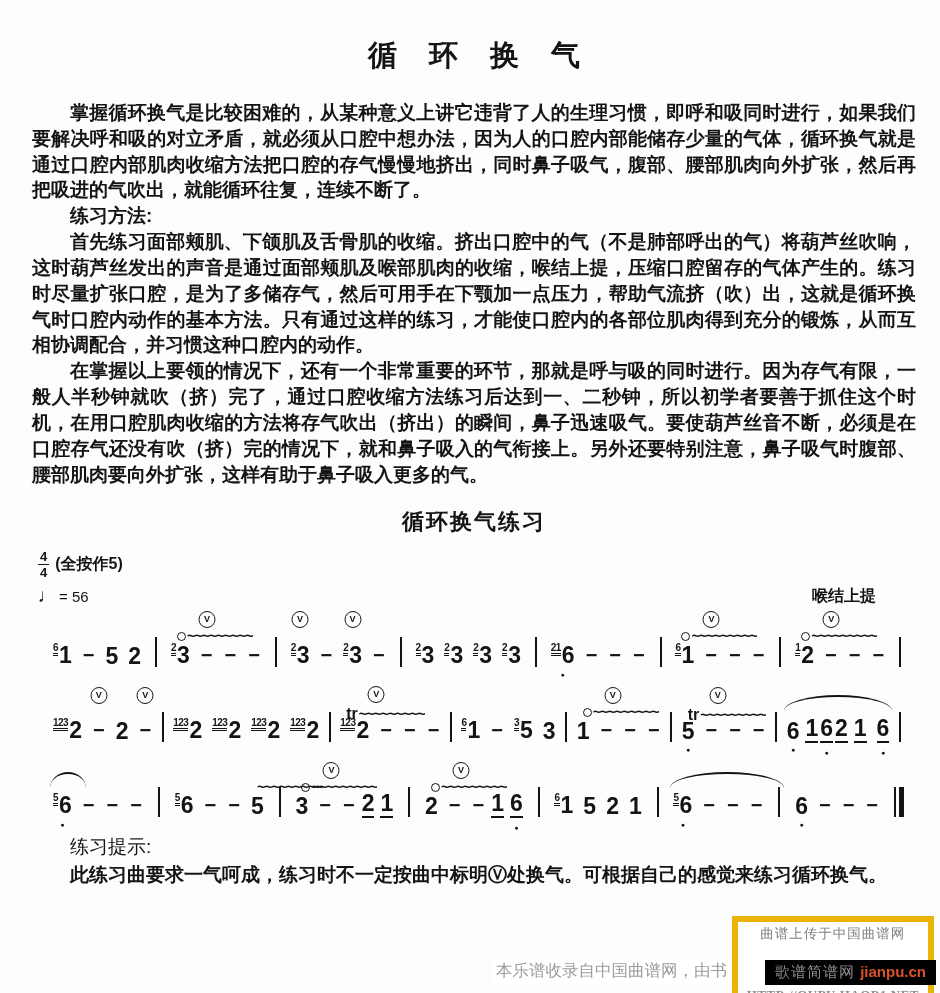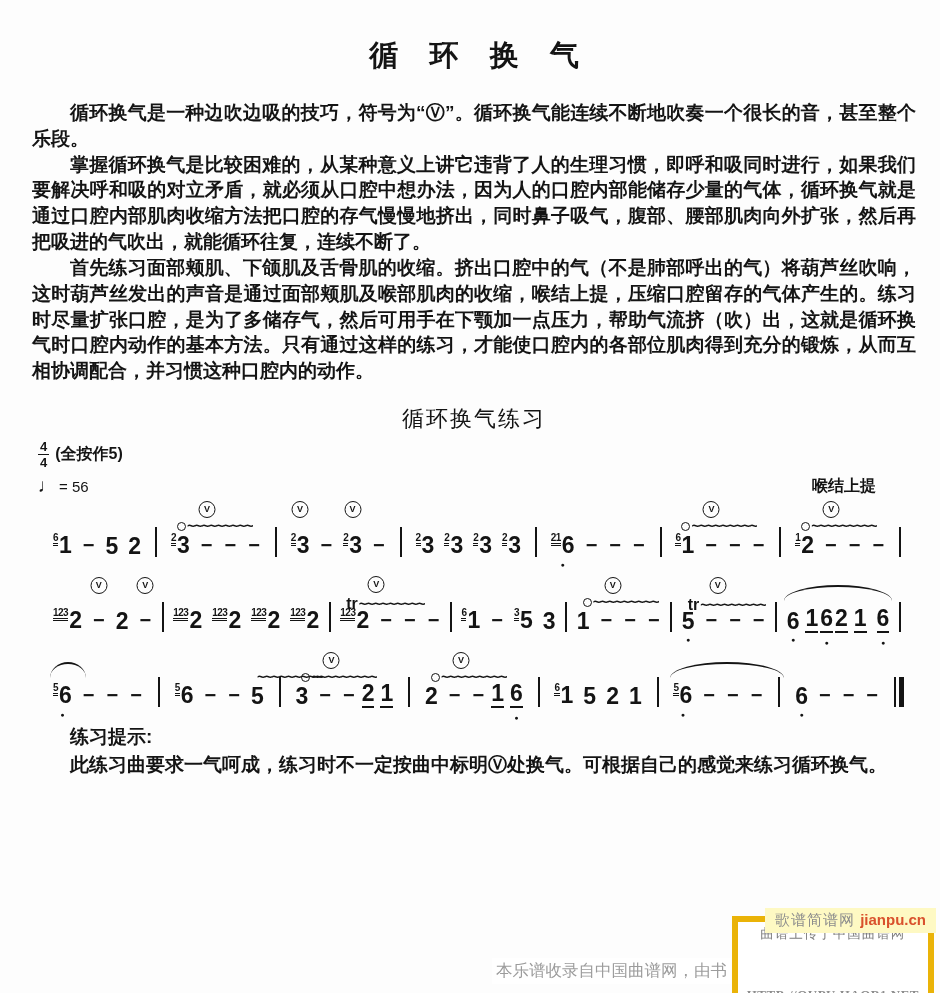--- a/index.html
+++ b/index.html
@@ -4,29 +4,29 @@
 <style>
   html,body{margin:0;padding:0;}
   body{
     width:940px;height:993px;position:relative;overflow:hidden;
     background:#fdfdfd;color:#141414;
     font-family:"Liberation Sans","DejaVu Sans",sans-serif;
   }
   .doc{padding:14px 24px 0 32px;}
   .doc-title{
     text-align:center;font-size:29px;font-weight:bold;
-    letter-spacing:12px;margin:22px 0 24px 12px;font-family:Liberation Serif, serif;
+    letter-spacing:12px;margin:22px 0 24px 12px;
   }
   .para{
     font-size:19px;line-height:1.36;font-weight:600;
     text-indent:2em;margin:0;text-align:justify;
   }
   .score-title{
-    text-align:center;font-size:22px;font-weight:400;
-    margin:20px 0 6px 0;letter-spacing:2px;
+    text-align:center;font-size:22px;font-weight:700;
+    margin:20px 0 13px 0;letter-spacing:2px;
   }
   .score-meta{display:flex;justify-content:space-between;align-items:flex-end;padding:0 40px 0 6px;}
   .meta-left{display:flex;flex-direction:column;gap:6px;}
   .timesig-row{display:flex;align-items:center;gap:6px;font-weight:800;font-size:16px;}
   .frac{display:inline-flex;flex-direction:column;align-items:center;line-height:1;font-size:13px;font-weight:800;}
   .frac .top{border-bottom:1.5px solid #141414;padding:0 2px 1px;}
   .frac .bot{padding-top:1px;}
   .tempo{font-weight:400;font-size:15px;}
   .tempo .qnote{font-size:19px;margin-right:2px;}
   .composer{font-size:16px;font-weight:700;}
@@ -62,42 +62,43 @@
     border-top-left-radius:50% 100%;border-top-right-radius:50% 100%;
   }
   .arc.sm{right:auto;width:36px;}
   .arc.wide{right:-16px;}
   .bar{width:2px;height:30px;background:#141414;margin:0 3px 1px;align-self:flex-end;}
   .endbar{display:flex;gap:3px;align-self:flex-end;margin:0 0 1px 3px;}
   .endbar .b1{width:2px;height:30px;background:#141414;}
   .endbar .b2{width:5px;height:30px;background:#141414;}
   
   .tips{padding:2px 24px 0 32px;}
-  .tips .label{font-size:19px;font-weight:700;margin:0 0 2px 2em;}
+  .tips .label{font-size:19px;font-weight:400;margin:0 0 2px 2em;}
   .tips .text{font-size:19px;font-weight:600;margin:0 0 0 2em;}
   
   .wm-box1{
     position:absolute;right:6px;top:916px;background:#fff;border:6px solid #eab308;
     padding:3px 9px;text-align:center;
   }
   .wm-box1 .l1{font-size:13.5px;color:#7d7d7d;letter-spacing:1px;}
   .wm-box1 .l2{font-size:13px;color:#8d8d8d;font-weight:bold;font-family:Liberation Serif, serif;letter-spacing:0.5px;margin-top:44px;}
-  .wm-box2{position:absolute;right:4px;top:908px;background:#fef9c3;padding:3px 10px;font-size:15px;}
+  .wm-box2{position:absolute;right:4px;top:960px;background:#000000;padding:3px 10px;font-size:15px;}
   .wm-box2 .site{color:#8d8d8d;letter-spacing:1px;}
   .wm-box2 .link{color:#d9512c;font-weight:bold;}
   .wm-center{position:absolute;left:492px;top:958px;color:#9c9c9c;font-size:16.5px;background:#fff;padding:2px 4px;white-space:nowrap;max-width:255px;overflow:hidden;text-align:center;}
 </style>
 </head>
 <body>
 
 <div class="doc">
   <h1 class="doc-title">循 环 换 气</h1>
-  <p class="para">循环换气是一种边吹边吸的技巧，符号为“Ⓥ”。循环换气能连续不断地吹奏一个很长的音，甚至整个乐段。</p>
   <p class="para">掌握循环换气是比较困难的，从某种意义上讲它违背了人的生理习惯，即呼和吸同时进行，如果我们要解决呼和吸的对立矛盾，就必须从口腔中想办法，因为人的口腔内部能储存少量的气体，循环换气就是通过口腔内部肌肉收缩方法把口腔的存气慢慢地挤出，同时鼻子吸气，腹部、腰部肌肉向外扩张，然后再把吸进的气吹出，就能循环往复，连续不断了。</p>
+  <p class="para">练习方法:</p>
   <p class="para">首先练习面部颊肌、下颌肌及舌骨肌的收缩。挤出口腔中的气（不是肺部呼出的气）将葫芦丝吹响，这时葫芦丝发出的声音是通过面部颊肌及喉部肌肉的收缩，喉结上提，压缩口腔留存的气体产生的。练习时尽量扩张口腔，是为了多储存气，然后可用手在下颚加一点压力，帮助气流挤（吹）出，这就是循环换气时口腔内动作的基本方法。只有通过这样的练习，才能使口腔内的各部位肌肉得到充分的锻炼，从而互相协调配合，并习惯这种口腔内的动作。</p>
+  <p class="para">在掌握以上要领的情况下，还有一个非常重要的环节，那就是呼与吸的同时进行。因为存气有限，一般人半秒钟就吹（挤）完了，通过口腔收缩方法练习后达到一、二秒钟，所以初学者要善于抓住这个时机，在用口腔肌肉收缩的方法将存气吹出（挤出）的瞬间，鼻子迅速吸气。要使葫芦丝音不断，必须是在口腔存气还没有吹（挤）完的情况下，就和鼻子吸入的气衔接上。另外还要特别注意，鼻子吸气时腹部、腰部肌肉要向外扩张，这样有助于鼻子吸入更多的气。</p>
 
   <h2 class="score-title">循环换气练习</h2>
 
   <div class="score-meta">
     <div class="meta-left">
       <div class="timesig-row">
         <span class="frac">
           <span class="top">4</span>
           <span class="bot">4</span>
         </span>

